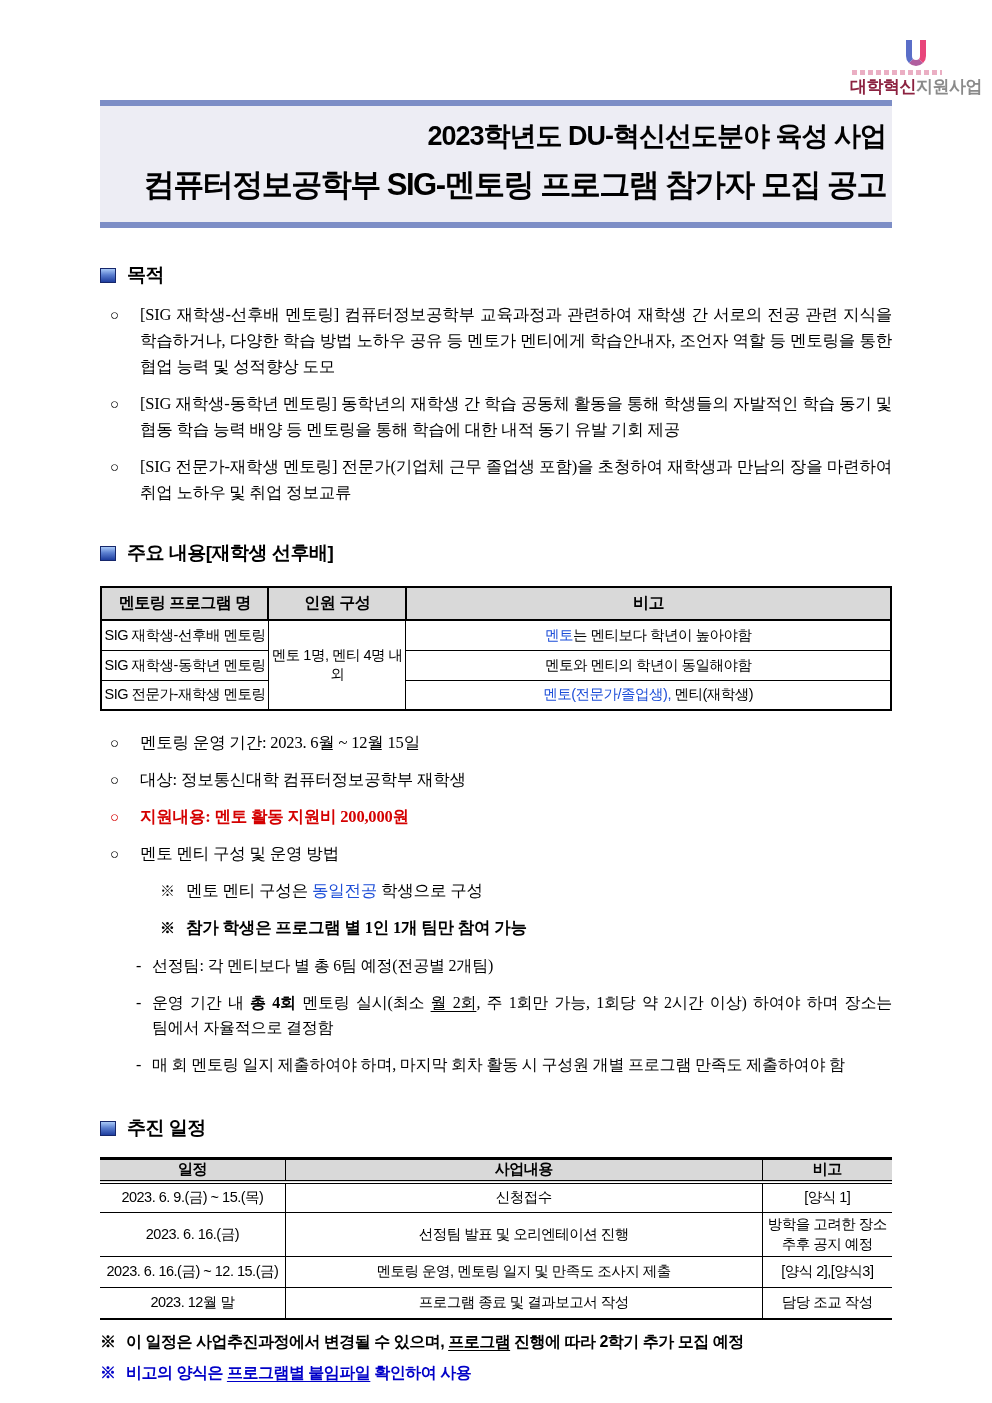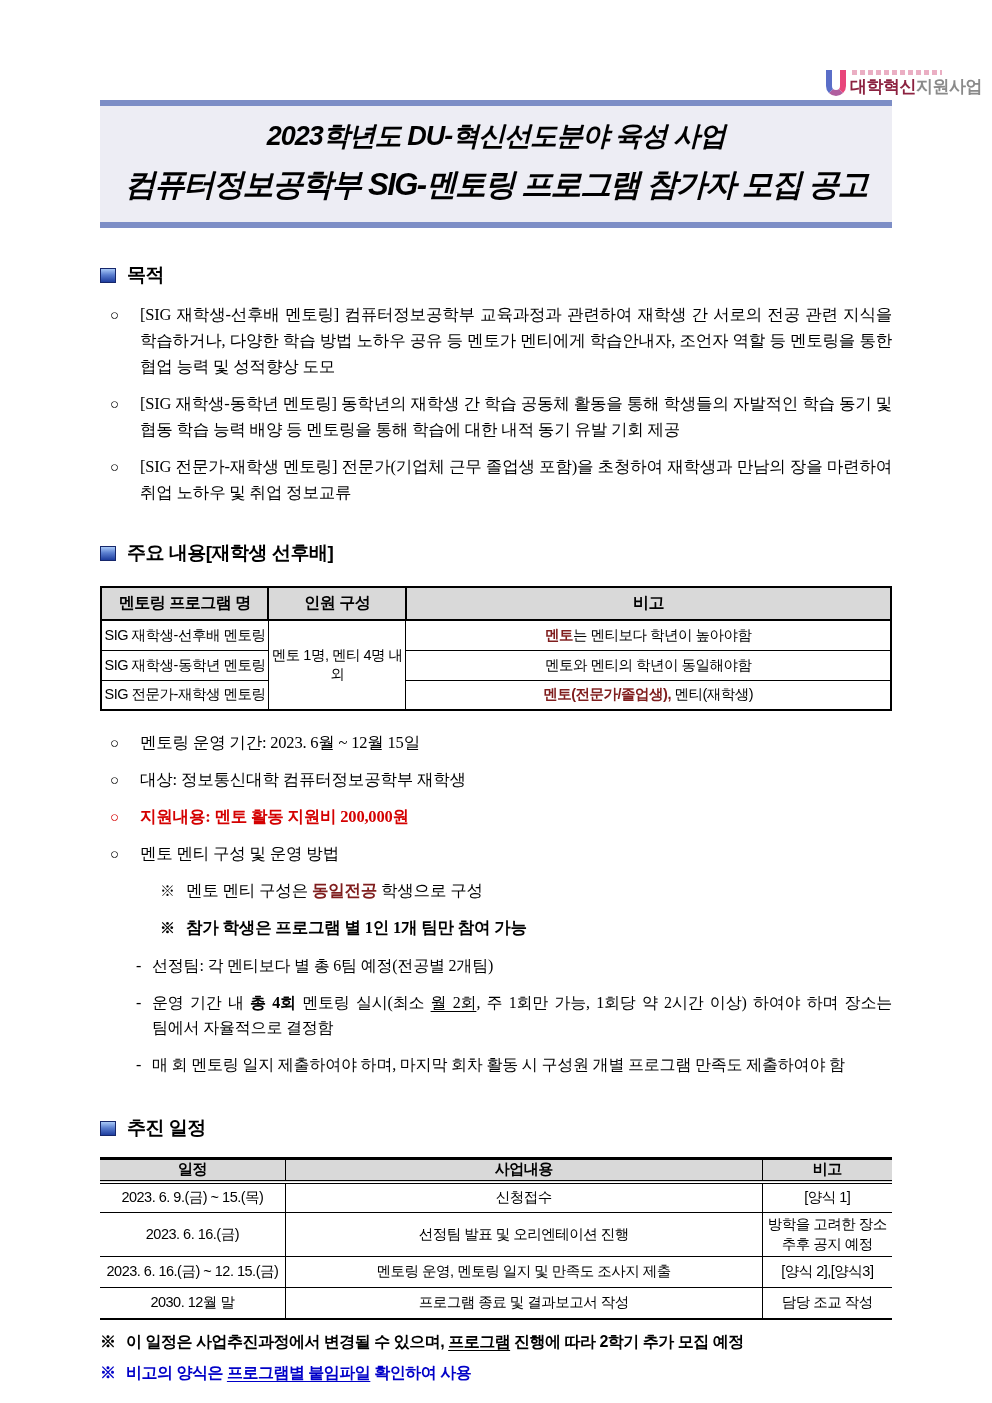--- a/index.html
+++ b/index.html
@@ -9,21 +9,21 @@
     width:992px; height:1403px;
     background:#ffffff;
     font-family:"Liberation Serif", serif;
     color:#000;
     overflow:hidden;
   }
   .content { width:792px; margin:0 auto 0 100px; }
 
   
   .logo-row { display:flex; justify-content:flex-end; padding:60px 10px 4px 0; height:100px; align-items:flex-end; }
-  .logo { display:flex; align-items:center; gap:4px; }
+  .logo { display:flex; align-items:center; gap:4px;flex-direction:column; }
   .logo-u {
     width:20px; height:26px;
     border-left:6px solid #5a6ec8;
     border-right:6px solid #e8457a;
     border-bottom:6px solid #b05e9e;
     border-bottom-left-radius:11px;
     border-bottom-right-radius:11px;
   }
   .logo-textwrap { line-height:1; padding-bottom:1px; }
   .logo-tagline {
@@ -33,23 +33,22 @@
   }
   .logo-name { font-family:"Liberation Sans", sans-serif; font-size:17px; font-weight:bold; letter-spacing:-0.5px; white-space:nowrap; }
   .logo-name .strong { color:#8c2240; }
   .logo-name .light  { color:#8a8a8a; }
 
   
   .banner {
     border-top:6px solid #7d8ec6;
     border-bottom:6px solid #7d8ec6;
     background:#ededf4;
-    text-align:center;
+    text-align:right;
     padding:12px 6px 16px 6px;
-    font-style:italic;
   }
   .banner .line1 {
     font-family:"Liberation Sans", sans-serif;
     font-size:27px; font-weight:800; letter-spacing:-1px; color:#000;
   }
   .banner .line2 {
     font-family:"Liberation Sans", sans-serif;
     font-size:31px; font-weight:800; letter-spacing:-1.5px; color:#000;
     margin-top:10px;
   }
@@ -69,21 +68,21 @@
   
   .bullets { margin-top:14px; }
   .b-row { display:flex; padding-left:10px; margin-bottom:11px; }
   .b-mark { flex:none; width:30px; font-size:15px; line-height:26px; }
   .b-text { flex:1; font-size:16.5px; line-height:26px; text-align:justify; letter-spacing:-0.2px; word-break:keep-all; }
 
   .info-row { display:flex; padding-left:10px; margin-bottom:13px; }
   .info-row .b-mark { line-height:24px; }
   .info-row .b-text { text-align:left; line-height:24px; }
   .red { color:#d40000; font-weight:bold; }
-  .blue-em { color:#7f1d1d; font-weight:bold;text-align:center; }
+  .blue-em { color:#1d4ed8; font-weight:normal;text-align:center; }
 
   .ref-row { display:flex; padding-left:60px; margin-bottom:13px; }
   .ref-mark { flex:none; width:26px; font-size:15px; line-height:24px; }
   .ref-text { font-size:16.5px; line-height:24px; letter-spacing:-0.2px; }
   .bold { font-weight:bold; }
   .uline { text-decoration:underline; text-underline-offset:3px; }
 
   .dash-row { display:flex; padding-left:36px; margin-bottom:12px; }
   .dash-mark { flex:none; width:16px; font-size:16px; line-height:25px; }
   .dash-text { flex:1; font-size:16px; line-height:25px; text-align:justify; letter-spacing:-0.2px; word-break:keep-all; }
@@ -254,21 +253,21 @@
           <td>2023. 6. 16.(금)</td>
           <td>선정팀 발표 및 오리엔테이션 진행</td>
           <td>방학을 고려한 장소 추후 공지 예정</td>
         </tr>
         <tr>
           <td>2023. 6. 16.(금) ~ 12. 15.(금)</td>
           <td>멘토링 운영, 멘토링 일지 및 만족도 조사지 제출</td>
           <td>[양식 2],[양식3]</td>
         </tr>
         <tr>
-          <td>2030. 12월 말</td>
+          <td>2023. 12월 말</td>
           <td>프로그램 종료 및 결과보고서 작성</td>
           <td>담당 조교 작성</td>
         </tr>
       </tbody>
     </table>
 
     <div class="footnotes">
       <div class="fn-row">
         <div class="fn-mark">※</div>
         <div><span>이 일정은 사업추진과정에서 변경될 수 있으며, </span><span class="uline">프로그램</span><span> 진행에 따라 2학기 추가 모집 예정</span></div>

